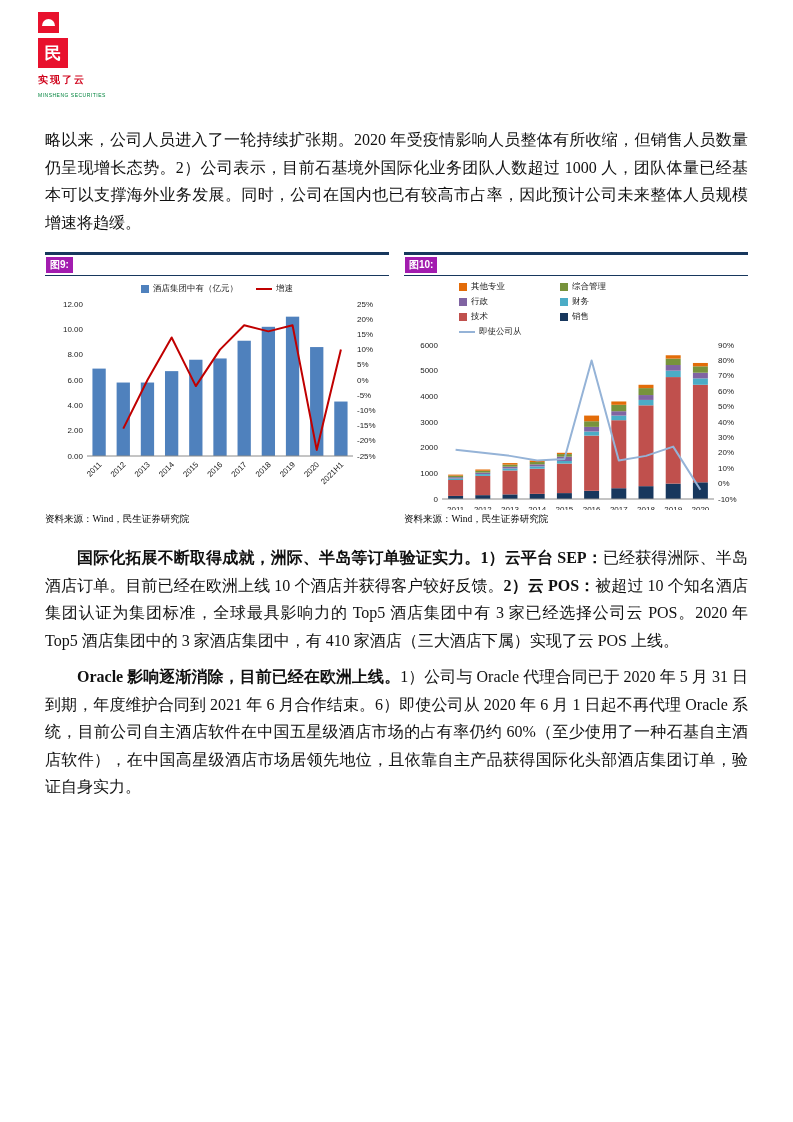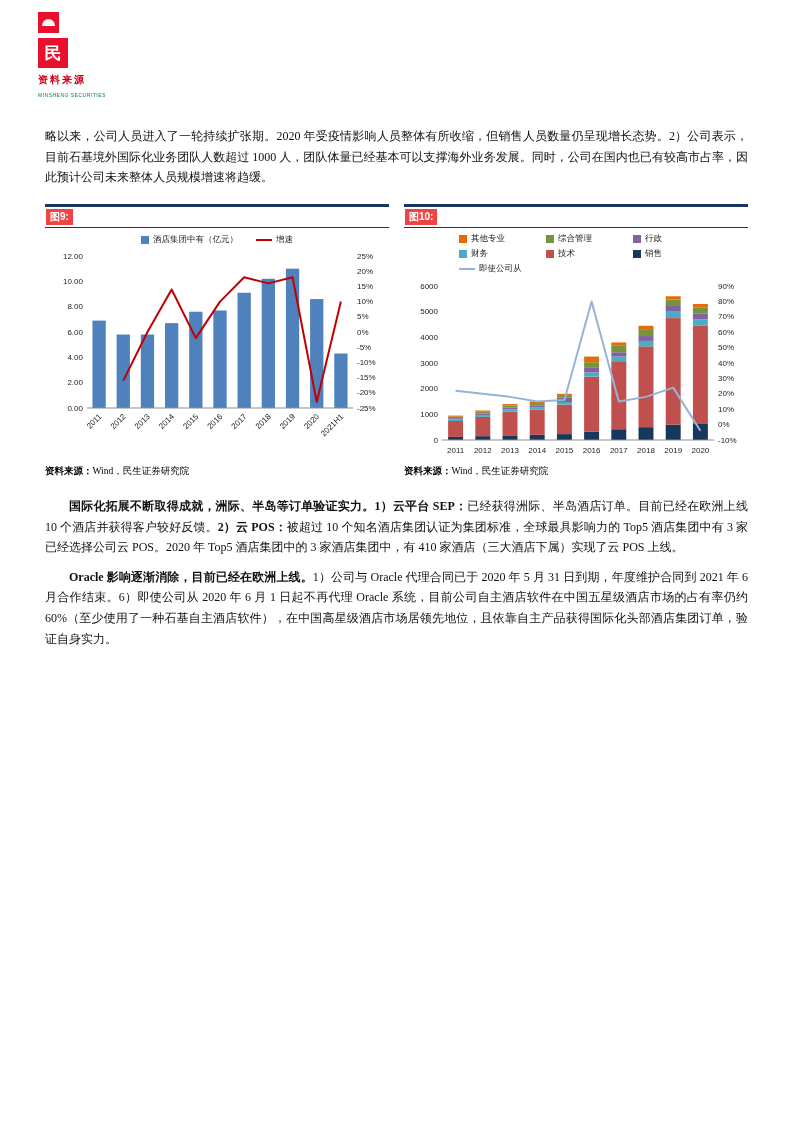--- a/index.html
+++ b/index.html
@@ -14,55 +14,55 @@
   .brand { position:absolute; left:38px; top:12px; width:90px; display:flex; flex-direction:column; align-items:flex-start; gap:5px; }
   .logo-sq { background:#e8112d; color:#fff; display:flex; align-items:center; justify-content:center; font-weight:bold; font-family:"Liberation Sans","DejaVu Sans",sans-serif; }
   .logo-sq.sm { width:21px; height:21px; font-size:12px; position:relative; }
   .logo-sq.sm::after { content:""; position:absolute; left:4px; top:7px; width:13px; height:7px; background:#fff; border-radius:50% 50% 0 0 / 100% 100% 0 0; }
   .logo-sq.lg { width:30px; height:30px; font-size:17px; }
   .brand-cn { color:#d0021b; font-size:10px; font-weight:bold; letter-spacing:2px; }
   .brand-en { color:#00843d; font-size:5px; letter-spacing:0.5px; font-family:"Liberation Sans","DejaVu Sans",sans-serif; }
 
   
   .main { position:absolute; left:45px; top:126px; width:703px; }
-  .para { font-size:12px; line-height:1.72; text-align:justify; color:#101010; }
+  .para { font-size:16px; line-height:1.72; text-align:justify; color:#101010; }
   .para.indent { text-indent:2em; }
   .para b { font-weight:bold; }
   .para + .para { margin-top:9px; }
   #paragraph-2 { margin-top:17px; }
 
   
   .figures-row { display:flex; gap:15px; margin-top:16px; margin-bottom:18px; }
   .fig { width:344px; display:flex; flex-direction:column; height:274px; }
   .fig-header { border-top:3px solid #17375d; border-bottom:1.5px solid #17375d; display:flex; align-items:center; gap:8px; padding:2px 1px; }
-  .fig-chip { background:#ef4444; color:#fff; font-size:10px; font-weight:bold; padding:1px 4px; font-family:"Liberation Sans","DejaVu Sans",sans-serif; white-space:nowrap; }
+  .fig-chip { background:#a21caf; color:#fff; font-size:10px; font-weight:bold; padding:1px 4px; font-family:"Liberation Sans","DejaVu Sans",sans-serif; white-space:nowrap; }
   .fig-title { flex:1; text-align:center; color:#17375d; font-weight:bold; font-size:10.5px; font-family:"Liberation Sans","DejaVu Sans",sans-serif; }
   .legend { display:flex; flex-wrap:wrap; align-items:center; font-family:"Liberation Sans","DejaVu Sans",sans-serif; font-size:8.5px; color:#222; padding-top:5px; }
   .legend.center { justify-content:center; gap:18px; min-height:20px; }
   .legend.grid { padding-left:55px; min-height:46px; align-content:flex-start; }
-  .legend.grid .lg-item { width:87px; margin-bottom:3px; }
+  .legend.grid .lg-item { width:101px; margin-bottom:3px; }
   .lg-item { display:inline-flex; align-items:center; gap:4px; white-space:nowrap; }
   .lg-sq { width:8px; height:8px; flex:0 0 auto; display:inline-block; }
   .lg-line { width:16px; height:2px; flex:0 0 auto; display:inline-block; }
   svg { display:block; }
   svg text { font-family:"Liberation Sans","DejaVu Sans",sans-serif; font-size:8px; fill:#222; }
   .fig-source { margin-top:auto; font-size:9.5px; color:#000; padding-top:3px; }
-  .fig-source .src-label { font-weight:bold; }
+  .fig-source .src-label { font-weight:normal; }
 </style>
 </head>
 <body>
 
 <div class="page">
 
   <header class="brand">
     <div class="logo-sq sm"></div>
     <div class="logo-sq lg">
       <span>民</span>
     </div>
-    <div class="brand-cn">资料来源</div>
+    <div class="brand-cn">实现了云</div>
     <div class="brand-en">MINSHENG SECURITIES</div>
   </header>
 
   <div class="main">
 
     <p class="para" id="paragraph-1">略以来，公司人员进入了一轮持续扩张期。2020 年受疫情影响人员整体有所收缩，但销售人员数量仍呈现增长态势。2）公司表示，目前石基境外国际化业务团队人数超过 1000 人，团队体量已经基本可以支撑海外业务发展。同时，公司在国内也已有较高市占率，因此预计公司未来整体人员规模增速将趋缓。</p>
 
     <div class="figures-row">
 
       <figure class="fig">

